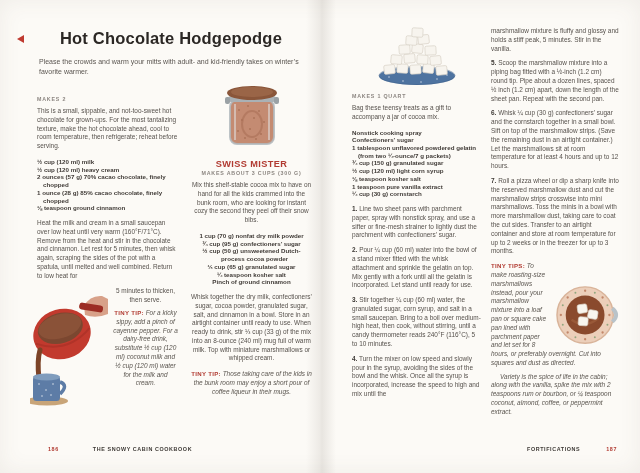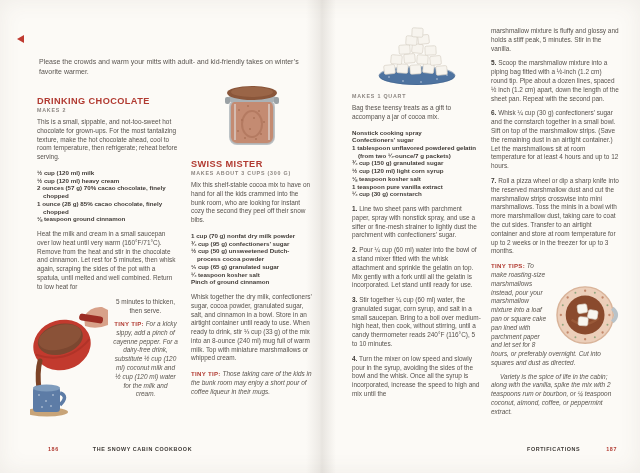--- a/index.html
+++ b/index.html
@@ -22,21 +22,21 @@
   h1.title {
     position:absolute; left:30px; top:29px; width:282px; margin:0;
     text-align:center; font-size:16.5px; font-weight:bold; color:#2b2724; letter-spacing:0.2px;
   }
   .page-intro {
     position:absolute; left:39px; top:57px; width:268px; margin:0;
     font-size:7px; line-height:10px; color:#5b5651;
   }
   .col { position:absolute; }
   .col1 { left:37px;  top:96px; width:141px; }
-  .col2 { left:191px; top:84px; width:121px; }
+  .col2 { left:191px; top:84px; width:121px;text-align:center; }
   .col3 { left:352px; top:27px; width:129px; }
   .col4 { left:491px; top:27px; width:128px; }
 
   h2.rhead { margin:0 0 1px; font-size:9.2px; color:#b13a31; letter-spacing:0.4px; }
   .yield { font-size:5.3px; letter-spacing:0.8px; color:#8c8681; font-weight:bold; margin:0 0 5px; }
   p.body { margin:0 0 7px; font-size:6.45px; line-height:8.8px; color:#56514c; }
   ul.ing { list-style:none; margin:0 0 7px; padding:0; }
   ul.ing li { font-size:6.2px; line-height:7.7px; font-weight:bold; color:#403b37; padding-left:6px; text-indent:-6px; }
   p.step { margin:0 0 6px; font-size:6.45px; line-height:8.8px; color:#56514c; }
   .stepnum { font-weight:bold; color:#3b3733; }
@@ -58,24 +58,24 @@
   .footer-right { left:527px; }
   .footer-right .pagenum { color:#b13a31; margin-left:26px; }
 </style>
 </head>
 <body>
 
 <div class="spread">
 
   <div class="back-arrow"></div>
 
+  <h1 class="title">Hot Chocolate Hodgepodge</h1>
   <p class="page-intro">Please the crowds and warm your mitts with adult- and kid-friendly takes on winter’s favorite warmer.</p>
 
   <div class="col col1">
-    <h2 class="rhead">DRINKING CHOCOLATE</h2>
     <div class="yield">MAKES 2</div>
     <p class="body">This is a small, sippable, and not-too-sweet hot chocolate for grown-ups. For the most tantalizing texture, make the hot chocolate ahead, cool to room temperature, then refrigerate; reheat before serving.</p>
     <ul class="ing">
       <li>½ cup (120 ml) milk</li>
       <li>½ cup (120 ml) heavy cream</li>
       <li>2 ounces (57 g) 70% cacao chocolate, finely chopped</li>
       <li>1 ounce (28 g) 85% cacao chocolate, finely chopped</li>
       <li>⅛ teaspoon ground cinnamon</li>
     </ul>
     <p class="body">Heat the milk and cream in a small saucepan over low heat until very warm (160°F/71°C). Remove from the heat and stir in the chocolate and cinnamon. Let rest for 5 minutes, then whisk again, scraping the sides of the pot with a spatula, until melted and well combined. Return to low heat for</p>

